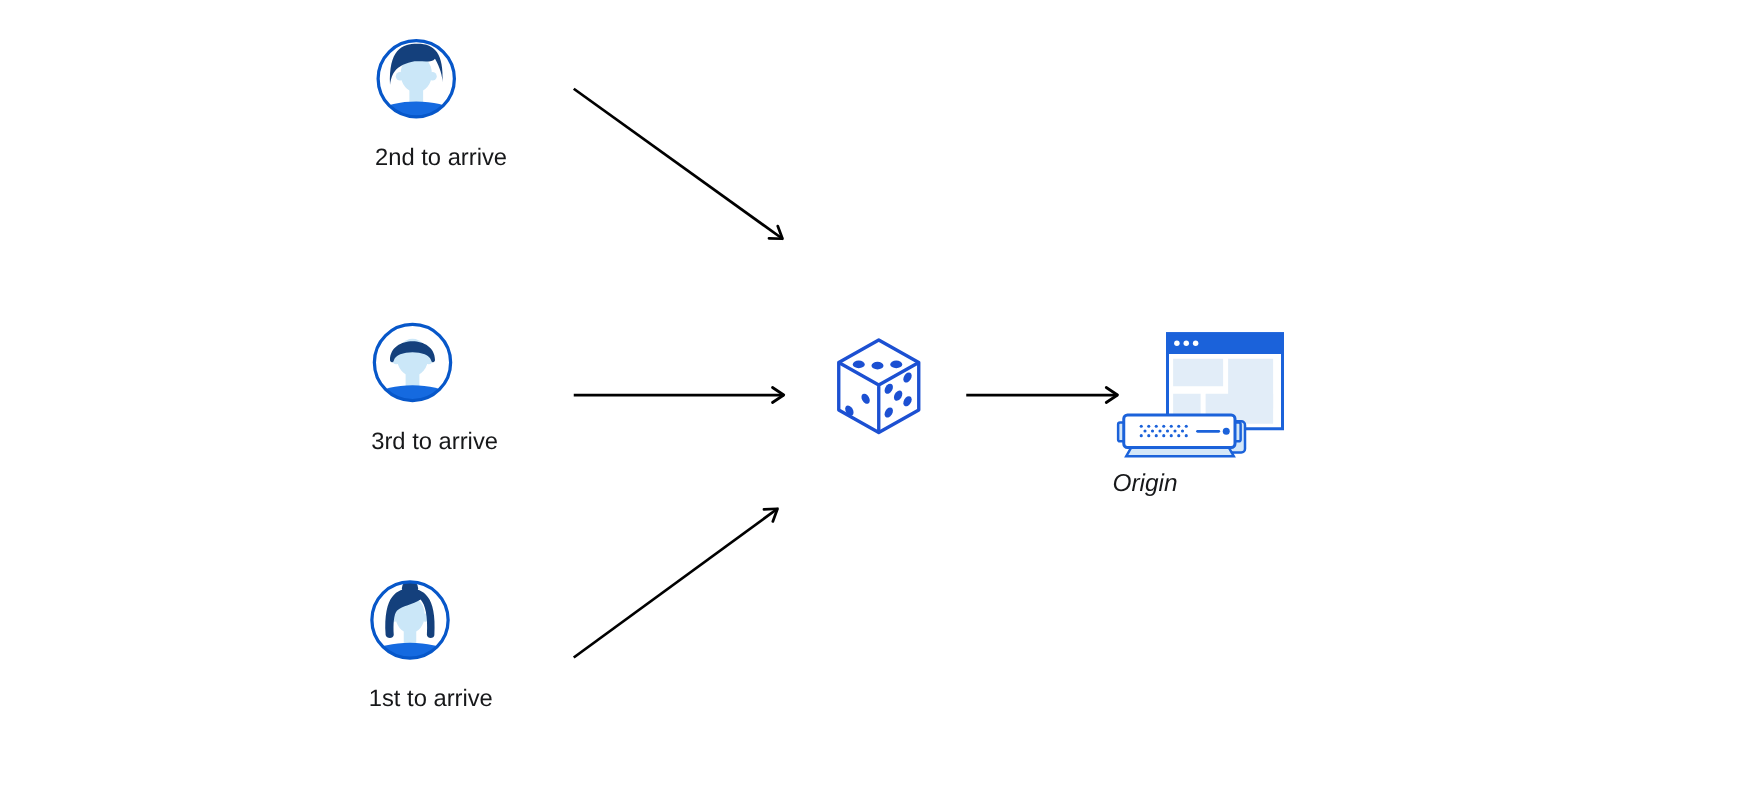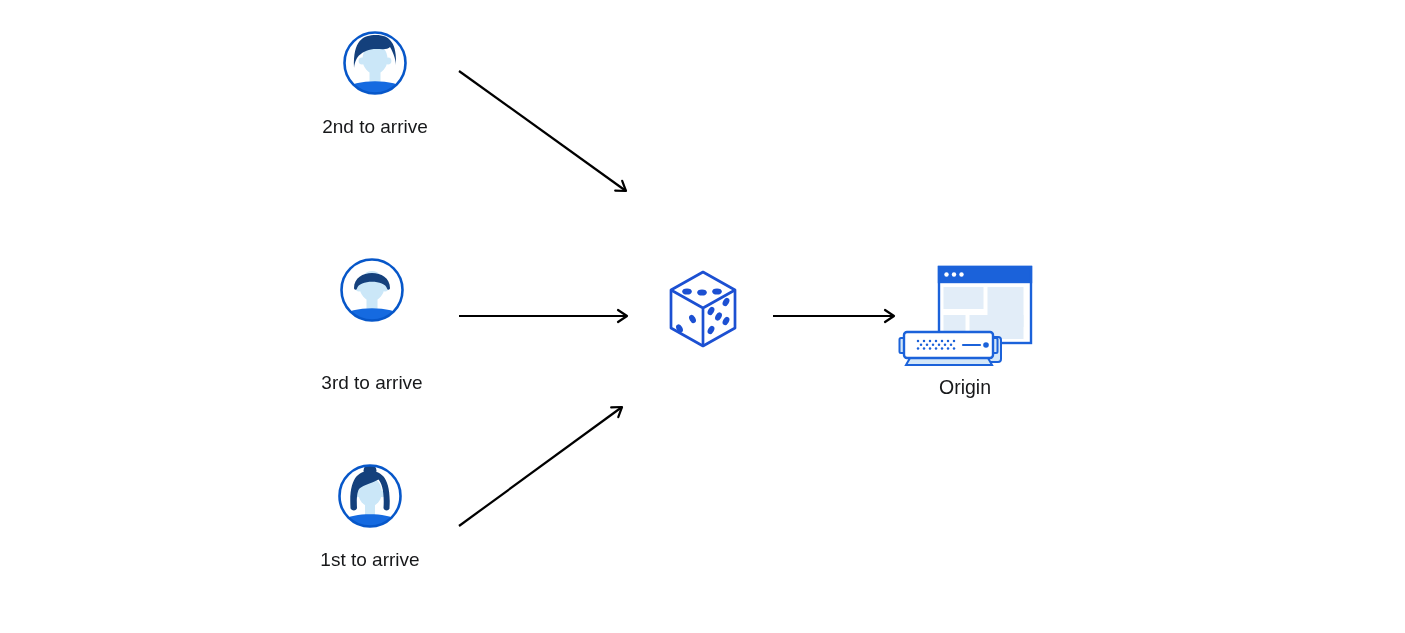--- a/index.html
+++ b/index.html
@@ -18,23 +18,23 @@
   html,body{margin:0;padding:0;}
   body{
     width:1405px;height:633px;
     background:var(--clr-background);
     font-family:"Liberation Sans",sans-serif;
     position:relative;overflow:hidden;
   }
   .canvas{position:absolute;left:0;top:0;width:1405px;height:633px;}
   .arrows{position:absolute;left:0;top:0;}
   .arrow-line{stroke:var(--clr-arrow);stroke-width:2.2;}
-  .node{position:absolute;display:flex;flex-direction:column;align-items:center;}
+  .node{position:absolute;display:flex;flex-direction:column;align-items:flex-start;}
   .node-label{margin-top:20px;font-size:19px;line-height:1.15;color:var(--clr-text);white-space:nowrap;}
-  .origin-label{margin-top:8px;font-size:19.5px;color:var(--clr-text);white-space:nowrap;}
+  .origin-label{margin-top:8px;font-size:19.5px;color:var(--clr-text);white-space:nowrap;font-style:italic;}
 
   
   .ring{fill:none;stroke:var(--clr-avatar_stroke);stroke-width:2.6;}
   .avbg{fill:#ffffff;}
   .hair{fill:var(--clr-hair_navy);}
   .skin{fill:var(--clr-skin_light_blue);}
   .shirt{fill:var(--clr-shirt_blue);}
 
   
   .die-face{fill:#ffffff;stroke:var(--clr-dice_blue);stroke-width:2.7;stroke-linejoin:round;}
@@ -84,21 +84,21 @@
                              C54,31 52,24 48,17 C45,21 36,18 29,19.5
                              C23,20.8 17,24 14.5,29 C13,32 12.3,35 12,38 Z"></path>
         <rect class="skin" x="27.5" y="39" width="11" height="13"></rect>
         <path class="shirt" d="M1,66 L2,59.5 C12,48.5 54,48.5 64,59.5 L65,66 Z"></path>
       </g>
       <circle class="ring" cx="33" cy="33" r="30.5"></circle>
     </svg>
     <div class="node-label">2nd to arrive</div>
   </div>
 
-  <div class="node" style="left:297px;top:257px;width:150px;gap:29px;">
+  <div class="node" style="left:297px;top:257px;width:150px;">
     <svg width="66" height="66" viewBox="0 0 66 66">
       <defs>
           <clipPath id="clip-a2">
             <circle cx="33" cy="33" r="30.5"></circle>
           </clipPath>
         </defs>
       <circle class="avbg" cx="33" cy="33" r="30.5"></circle>
       <g clip-path="url(#clip-a2)">
         <circle class="skin" cx="20" cy="31" r="3.4"></circle>
         <circle class="skin" cx="46" cy="31" r="3.4"></circle>

